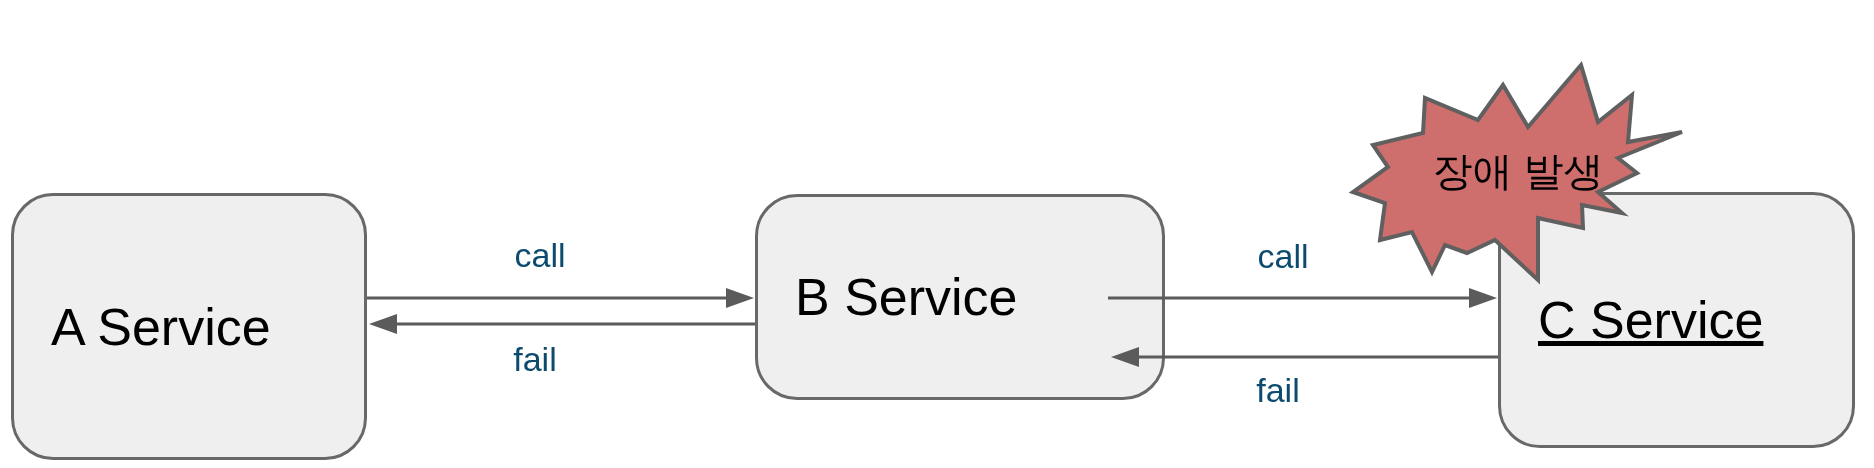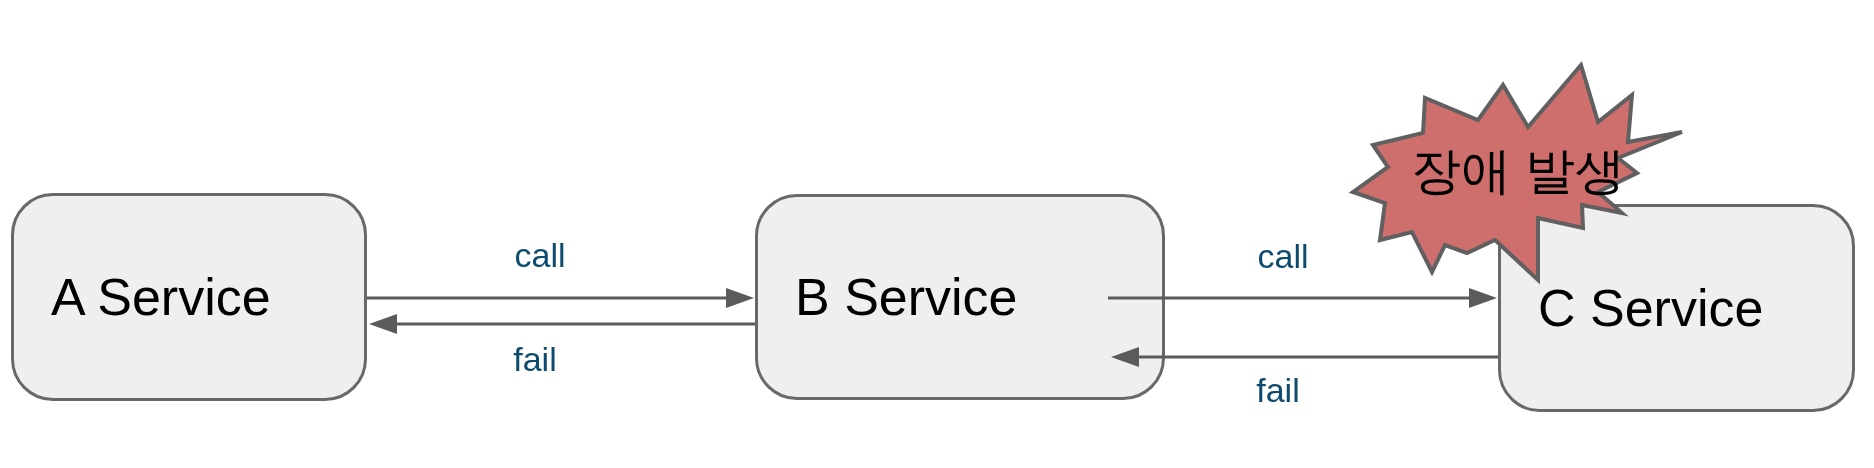--- a/index.html
+++ b/index.html
@@ -25,23 +25,23 @@
     align-items: center;
     z-index: 1;
   }
   .node .node-label {
     padding-left: 37px;
     font-size: 52px;
     color: #000000;
     white-space: nowrap;
     line-height: 1;
   }
-  #node-a { left: 11px;   top: 193px; width: 356px; height: 208px; }
+  #node-a { left: 11px;   top: 193px; width: 356px; height: 267px; }
   #node-b { left: 755px;  top: 194px; width: 410px; height: 206px; }
-  #node-c { left: 1498px; top: 204px; width: 357px; height: 208px; }
+  #node-c { left: 1498px; top: 192px; width: 357px; height: 256px; text-decoration: underline; }
   svg.overlay {
     position: absolute;
     left: 0; top: 0;
     width: 1874px;
     height: 468px;
     z-index: 2;
     pointer-events: none;
   }
   .edge-label {
     position: absolute;
@@ -54,21 +54,21 @@
   }
   #label-call-ab { left: 540px;  top: 255px; }
   #label-fail-ab { left: 535px;  top: 359px; }
   #label-call-bc { left: 1283px; top: 256px; }
   #label-fail-bc { left: 1278px; top: 390px; }
   .burst-label {
     position: absolute;
     left: 1518px;
     top: 171px;
     transform: translate(-50%, -50%);
-    font-size: 50px;
+    font-size: 40px;
     color: #000000;
     line-height: 1;
     white-space: nowrap;
     z-index: 4;
   }
 </style>
 </head>
 <body>
 
 <div class="canvas">

